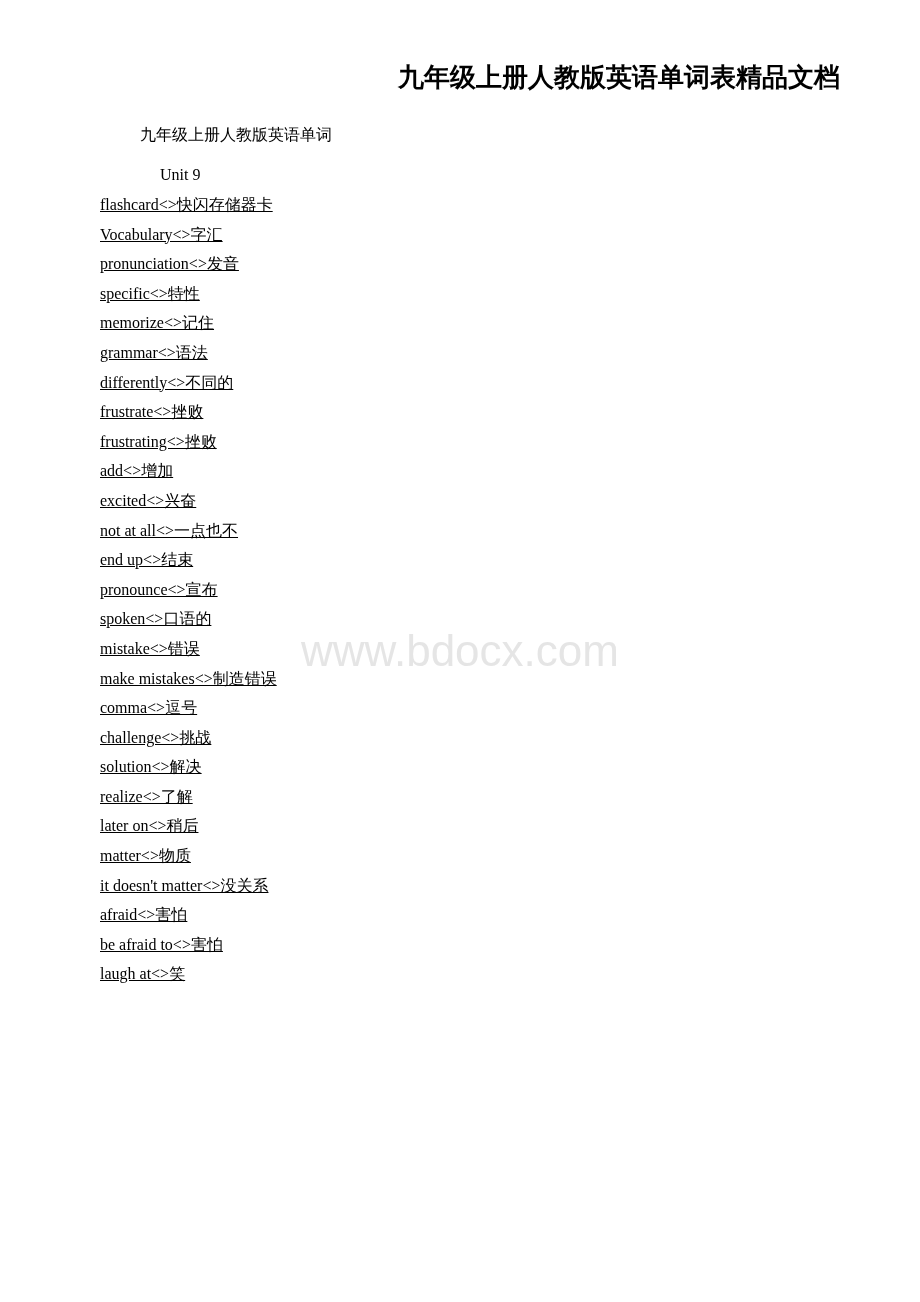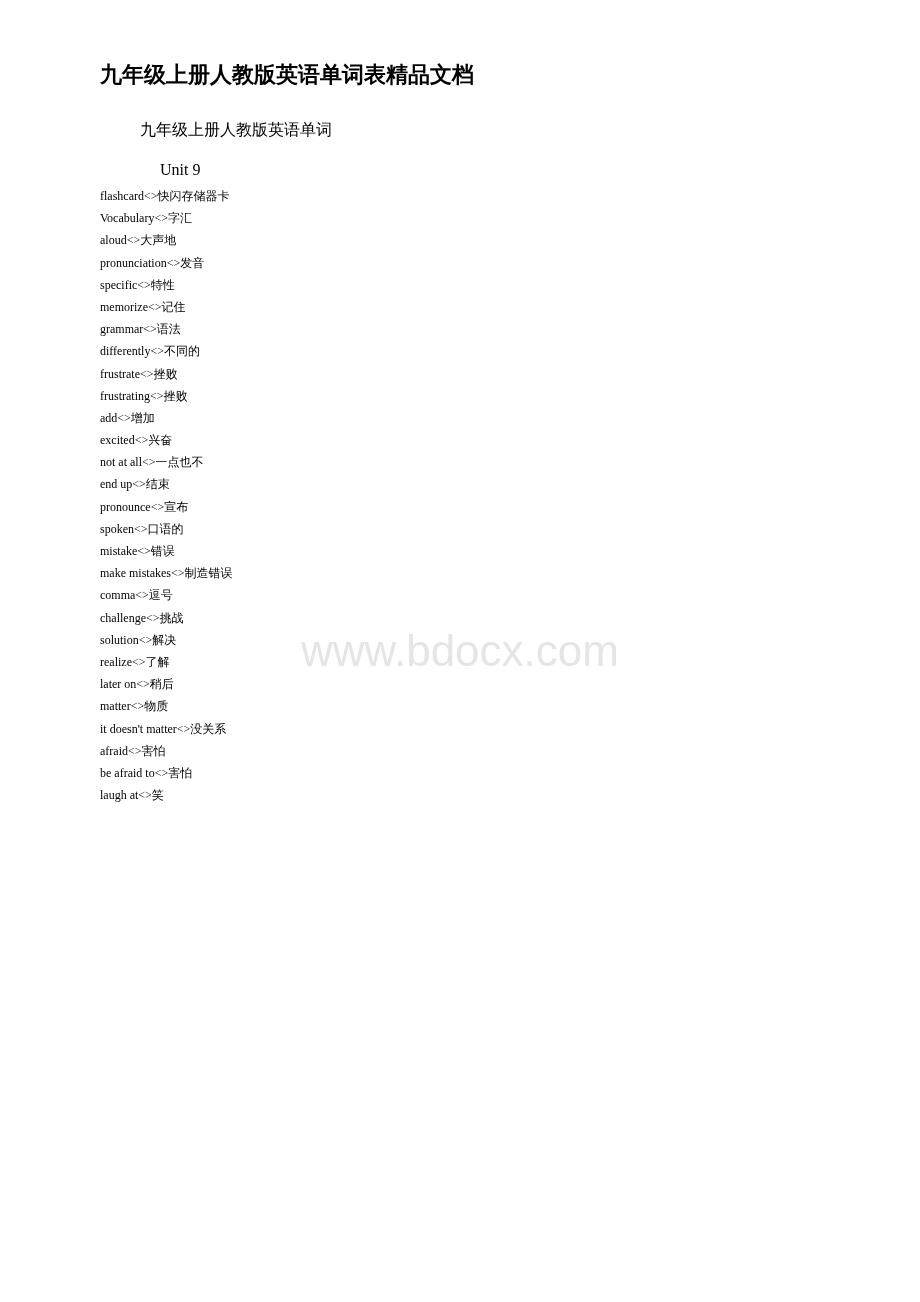--- a/index.html
+++ b/index.html
@@ -11,43 +11,44 @@
     body {
       background-color: #ffffff;
       font-family: "SimSun", "宋体", serif;
       color: #000000;
       width: 920px;
       min-height: 1302px;
       padding: 60px 80px 60px 100px;
     }
 
     .page-title {
-      font-size: 22px;
+      font-size: 26px;
       font-weight: bold;
-      text-align: left;
+      text-align: right;
       margin-bottom: 30px;
       font-family: "SimHei", "黑体", sans-serif;
     }
 
     .subtitle {
       font-size: 16px;
       margin-left: 40px;
       margin-bottom: 20px;
     }
 
     .unit-header {
       font-size: 16px;
       margin-left: 60px;
       margin-bottom: 6px;
     }
 
     .word-entry {
-      font-size: 12px;
+      font-size: 16px;
       line-height: 1.85;
       margin-left: 0px;
+      text-decoration: underline;
     }
 
     .watermark {
       position: fixed;
       top: 50%;
       left: 50%;
       transform: translate(-50%, -50%) rotate(0deg);
       font-size: 44px;
       color: rgba(180, 180, 180, 0.35);
       font-family: Arial, sans-serif;
@@ -69,21 +70,20 @@
 
   <div class="page-title">九年级上册人教版英语单词表精品文档</div>
 
   <div class="subtitle">九年级上册人教版英语单词</div>
 
   <div class="unit-header">Unit 9</div>
 
   <div id="words-container">
       <div class="word-entry">flashcard&lt;&gt;快闪存储器卡</div>
       <div class="word-entry">Vocabulary&lt;&gt;字汇</div>
-      <div class="word-entry">aloud&lt;&gt;大声地</div>
       <div class="word-entry">pronunciation&lt;&gt;发音</div>
       <div class="word-entry">specific&lt;&gt;特性</div>
       <div class="word-entry">memorize&lt;&gt;记住</div>
       <div class="word-entry">grammar&lt;&gt;语法</div>
       <div class="word-entry">differently&lt;&gt;不同的</div>
       <div class="word-entry">frustrate&lt;&gt;挫败</div>
       <div class="word-entry">frustrating&lt;&gt;挫败</div>
       <div class="word-entry">add&lt;&gt;增加</div>
       <div class="word-entry">excited&lt;&gt;兴奋</div>
       <div class="word-entry">not at all&lt;&gt;一点也不</div>

